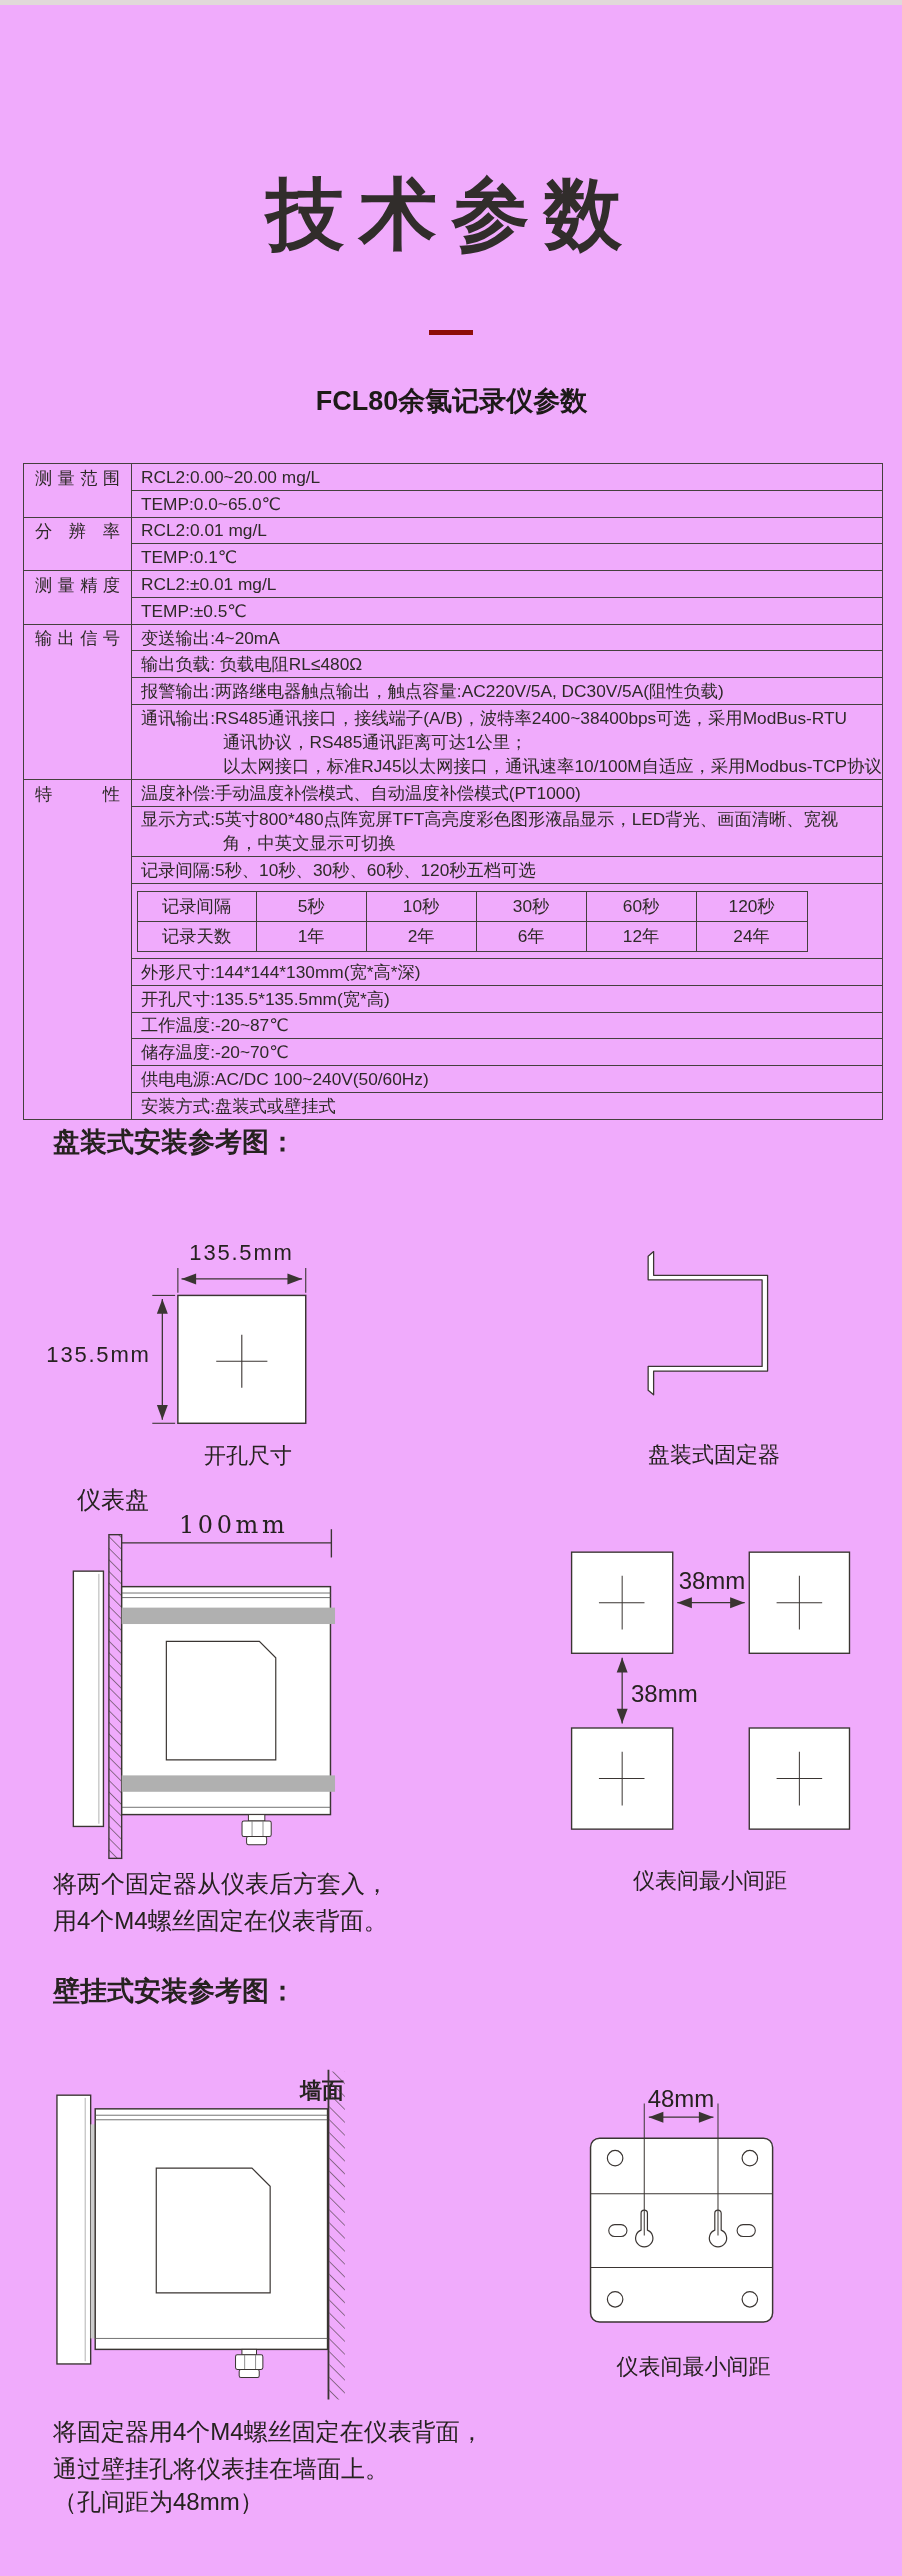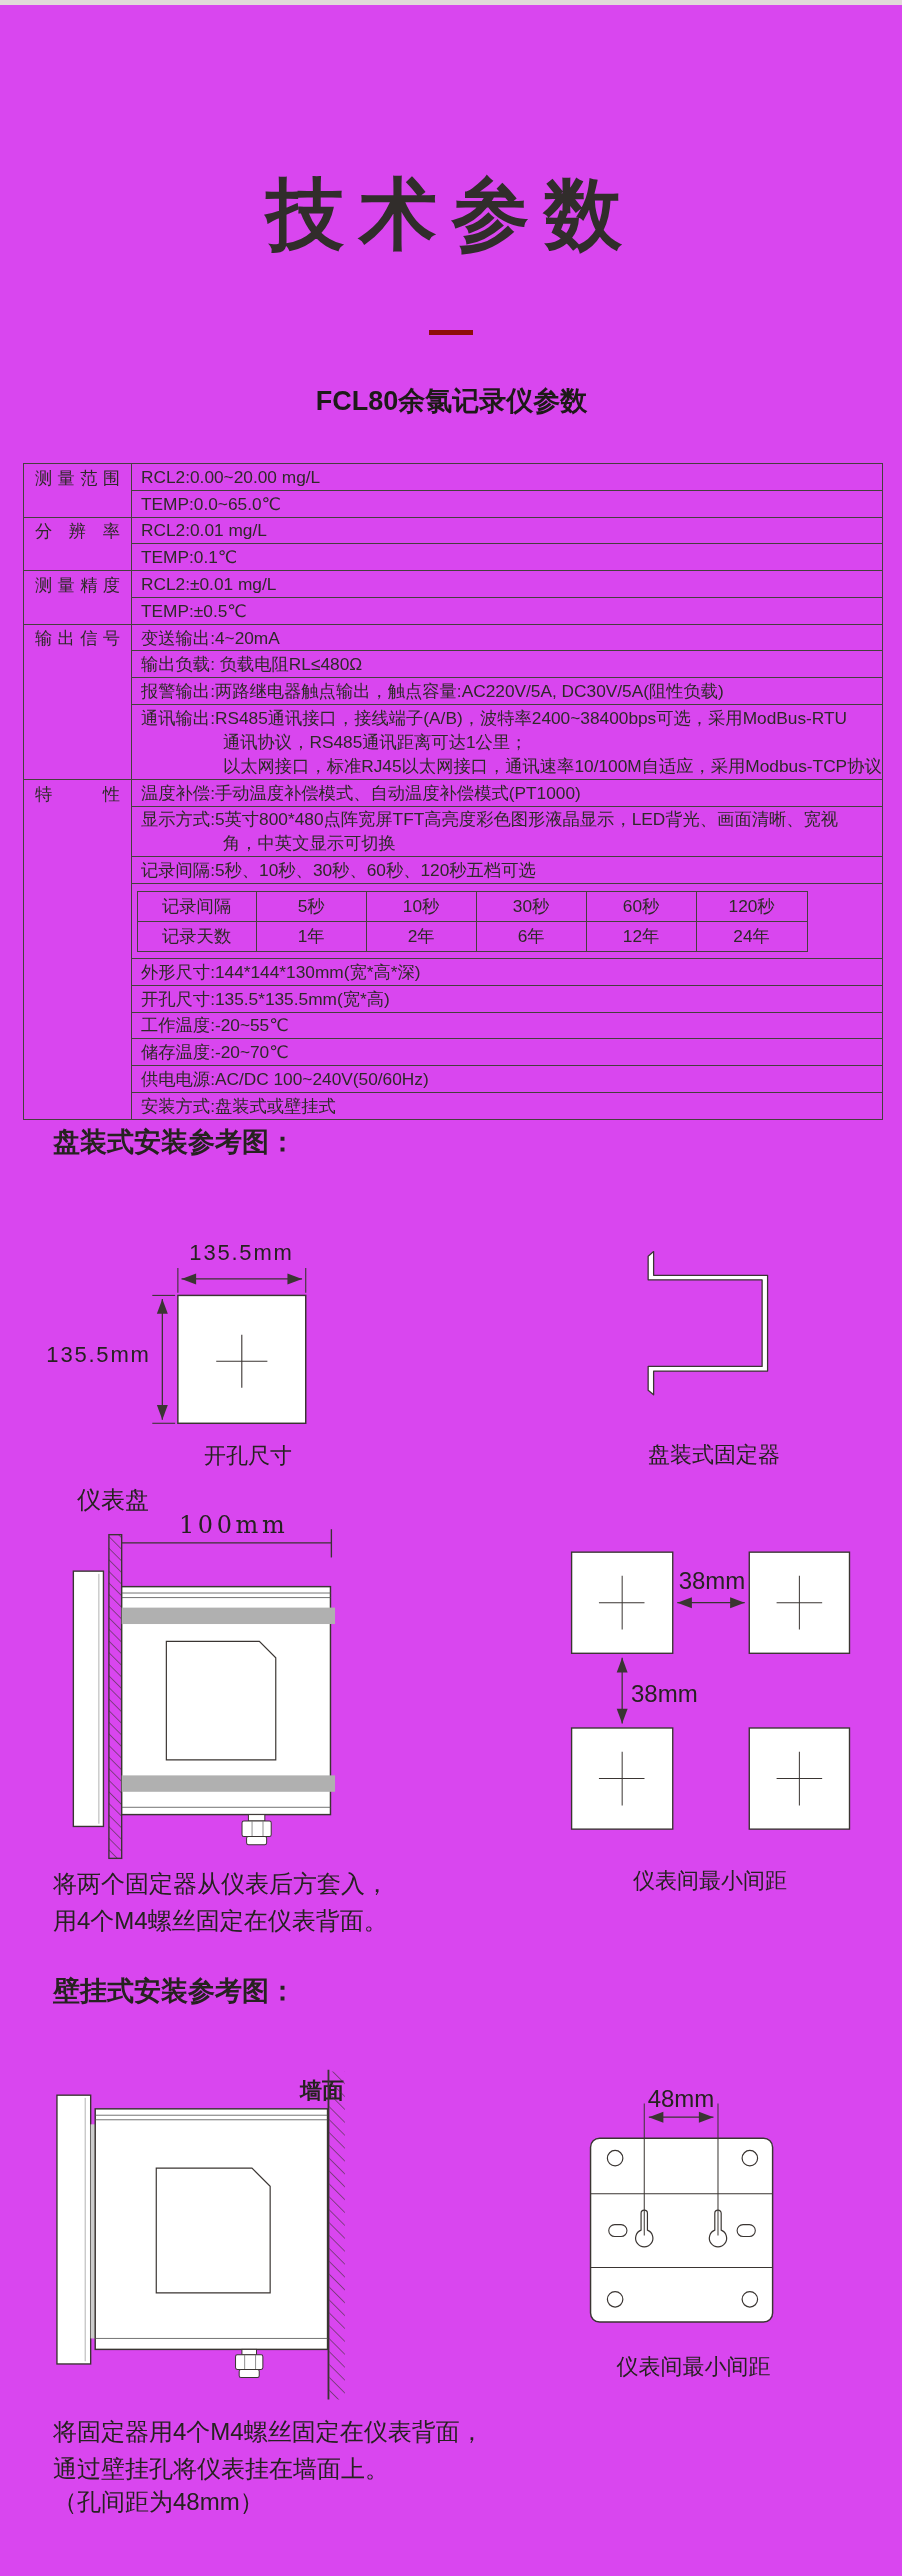--- a/index.html
+++ b/index.html
@@ -1,16 +1,16 @@
 <!DOCTYPE html>
 <html style="font-size:14.6px"><head>
 <meta charset="utf-8">
 <style>
   html,body{margin:0;padding:0;background:#ffffff;}
-  #canvas{position:relative;width:903px;height:2576px;background:#d946ef;overflow:hidden;
+  #canvas{position:relative;width:903px;height:2576px;background:#f0abfc;overflow:hidden;
           font-family:"Liberation Sans","DejaVu Sans",sans-serif;color:#2e2a28;}
   .abs{position:absolute;}
 
   
   .topbar{left:0;top:0;width:903px;height:4.6px;background:#e1d9d9;}
   .page-title{left:0;top:175px;width:903px;text-align:center;font-size:78px;line-height:1;
               font-weight:900;letter-spacing:14.6px;color:#312d2b;white-space:nowrap;}
   .accent-line{left:429px;top:330px;width:44px;height:4.6px;background:#8e0d09;}
   .page-subtitle{left:0;top:383px;width:903px;text-align:center;font-size:27px;font-weight:700;color:#1d1a18;}
 
@@ -153,21 +153,21 @@
             </table>
         </div>
 
         <div class="tr">
             <div class="ln">外形尺寸:144*144*130mm(宽*高*深)</div>
           </div>
         <div class="tr">
             <div class="ln">开孔尺寸:135.5*135.5mm(宽*高)</div>
           </div>
         <div class="tr">
-            <div class="ln">工作温度:-20~55℃</div>
+            <div class="ln">工作温度:-20~87℃</div>
           </div>
         <div class="tr">
             <div class="ln">储存温度:-20~70℃</div>
           </div>
         <div class="tr">
             <div class="ln">供电电源:AC/DC 100~240V(50/60Hz)</div>
           </div>
         <div class="tr">
             <div class="ln">安装方式:盘装式或壁挂式</div>
           </div>

